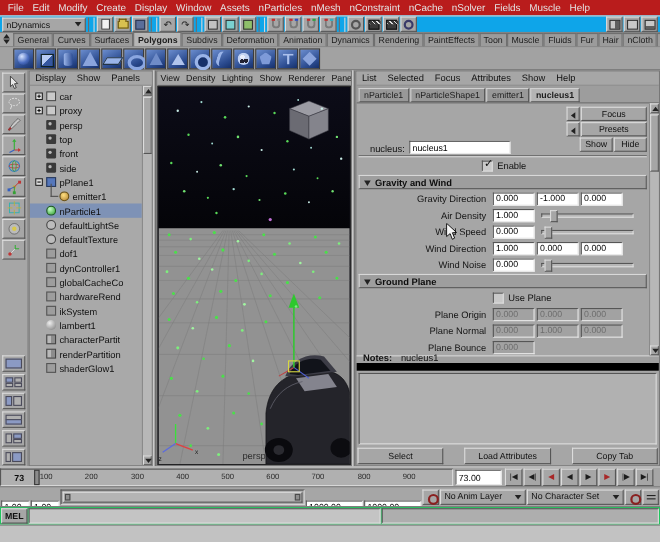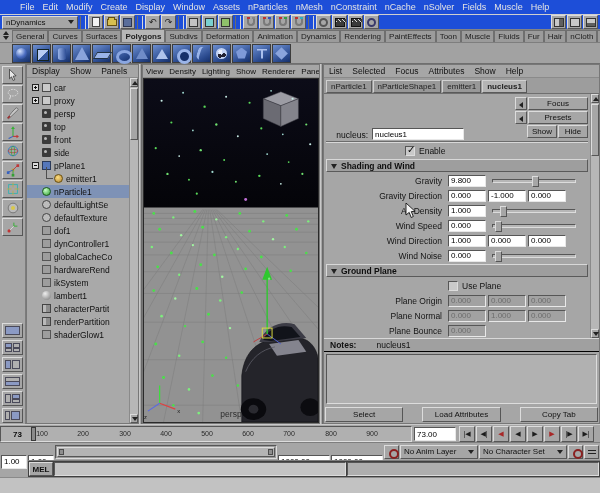--- a/index.html
+++ b/index.html
@@ -8,25 +8,25 @@
 #app{position:relative;width:600px;height:493px;background:#a6a6a6;font-size:9px;}
 
 
 .raised{background:#a6a6a6;border:1px solid;border-color:#dcdcdc #565656 #565656 #dcdcdc;}
 .sunken{border:1px solid;border-color:#565656 #dcdcdc #dcdcdc #565656;}
 .btn{display:flex;align-items:center;justify-content:center;background:#a6a6a6;border:1px solid;border-color:#dcdcdc #565656 #565656 #dcdcdc;font-size:8px;color:#111;}
 .field{background:#fff;border:1px solid;border-color:#565656 #e8e8e8 #e8e8e8 #565656;font-size:8px;color:#000;display:flex;align-items:center;padding:0 2px;height:12px;white-space:nowrap;overflow:hidden;}
 .field.dis{background:#a2a2a2;color:#6d6d6d;}
 
 
-.menubar{position:absolute;top:0;left:0;right:0;height:14px;background:#1d4ed8;display:flex;align-items:center;padding-left:16px;}
+.menubar{position:absolute;top:0;left:0;right:0;height:14px;background:#b91c1c;display:flex;align-items:center;padding-left:3px;}
 .menubar .mi{color:#e4e4e4;font-size:9px;padding:0 4px;white-space:nowrap;}
 
 
-.statusline{position:absolute;top:14px;left:0;right:0;height:16px;display:flex;align-items:center;gap:1px;padding:1px 2px;background:#1d4ed8;border-top:1px solid #cfcfcf;border-bottom:1px solid #838383;}
+.statusline{position:absolute;top:14px;left:0;right:0;height:16px;display:flex;align-items:center;gap:1px;padding:1px 2px;background:#0ea5e9;border-top:1px solid #cfcfcf;border-bottom:1px solid #838383;}
 .menuset{width:76px;height:13px;display:flex;align-items:center;justify-content:space-between;padding:0 3px;font-size:8px;}
 .ddarrow{width:0;height:0;border-left:3px solid transparent;border-right:3px solid transparent;border-top:4px solid #222;}
 .ssep{width:6px;height:13px;margin:0 1px;border-left:1px solid #6c6c6c;border-right:1px solid #d8d8d8;}
 .sicon{width:15px;height:14px;position:relative;display:flex;align-items:center;justify-content:center;}
 .sicon .g{display:block;}
 .g.page{width:8px;height:10px;background:#f2f2f2;border:1px solid #444;}
 .g.folder{width:10px;height:7px;background:#d8c050;border:1px solid #655010;position:relative;}
 .g.folder::before{content:"";position:absolute;left:0;top:-3px;width:5px;height:2px;background:#d8c050;border:1px solid #655010;border-bottom:none;}
 .g.disk{width:9px;height:9px;background:#5a6e9a;border:1px solid #2c3652;}
 .g.arrow{font-size:9px;color:#222;line-height:10px;}
@@ -144,25 +144,25 @@
 .w60{width:60px;height:13px;} .w30{width:30px;height:13px;}
 .groove{height:2px;margin:1px 2px;border-top:1px solid #6c6c6c;border-bottom:1px solid #d8d8d8;}
 .aerow{display:flex;align-items:center;height:15px;}
 .aelabel{width:124px;flex:none;text-align:right;padding-right:6px;font-size:8.5px;color:#141414;white-space:nowrap;}
 .af{width:38px;flex:none;margin-right:2px;}
 .slider{position:relative;width:84px;height:4px;margin-left:4px;background:#b6b6b6;border:1px solid;border-color:#565656 #dcdcdc #dcdcdc #565656;}
 .slider .th{position:absolute;top:-4px;width:7px;height:11px;background:#a6a6a6;border:1px solid;border-color:#dcdcdc #565656 #565656 #dcdcdc;}
 .cb{width:10px;height:10px;flex:none;background:#c9c9c9;border:1px solid;border-color:#565656 #dcdcdc #dcdcdc #565656;position:relative;}
 .cb.checked::after{content:"✓";position:absolute;left:1px;top:-3px;font-size:10px;color:#0a0a0a;}
 .cblabel{font-size:8.5px;margin-left:4px;}
-.enablerow{padding-left:81px;height:14px;}
+.enablerow{padding-left:114px;height:14px;}
 .sechdr{height:13px;margin:1px 2px;background:#9e9e9e;border:1px solid;border-color:#d8d8d8 #5a5a5a #5a5a5a #d8d8d8;display:flex;align-items:center;font-weight:bold;font-size:8.5px;padding-left:14px;position:relative;color:#0e0e0e;}
 .sechdr::before{content:"";position:absolute;left:4px;top:4px;border-left:3px solid transparent;border-right:3px solid transparent;border-top:5px solid #222;}
 .aescrollbar{width:9px;flex:none;background:#b7b7b7;border-left:1px solid #8a8a8a;display:flex;flex-direction:column;}
-.notesbar{height:14px;flex:none;display:flex;align-items:center;gap:20px;padding-left:6px;background:#a0a0a0;border-top:1px solid #d8d8d8;border-bottom:1px solid #000000;font-size:8.5px;}
+.notesbar{height:14px;flex:none;display:flex;align-items:flex-end;gap:8px;padding-left:6px;background:#a0a0a0;border-top:1px solid #d8d8d8;border-bottom:7px solid #000000;font-size:8.5px;}
 .notesbar .nl{font-weight:bold;}
 .notesbox{flex:1;margin:2px;background:#b1b1b1;border:1px solid;border-color:#565656 #dcdcdc #dcdcdc #565656;}
 .aefooter{height:17px;flex:none;display:flex;gap:19px;padding:1px;align-items:flex-end;}
 .aefooter .btn{flex:1;height:15px;}
 
 
 .timelinerow{position:absolute;top:424px;left:0;right:0;height:18px;background:#a6a6a6;border-top:1px solid #c9c9c9;}
 .tslider{position:absolute;left:0;top:1px;width:412px;height:16px;background:#b0b0b0;border:1px solid;border-color:#565656 #dcdcdc #dcdcdc #565656;}
 .tick{position:absolute;top:3px;transform:translateX(-50%);font-size:7px;color:#2a2a2a;}
 .tlmark{position:absolute;left:30px;top:0;bottom:0;width:5px;background:#8b8b8b;border:1px solid #3a3a3a;}
@@ -185,21 +185,21 @@
 .rhandle{position:absolute;top:1px;bottom:1px;width:5px;background:#8e8e8e;border:1px solid #4c4c4c;}
 .rhandle.l{left:1px;} .rhandle.r{right:1px;}
 .ddbox{height:14px;display:flex;align-items:center;justify-content:space-between;padding:0 3px;font-size:8px;flex:none;white-space:nowrap;}
 .dd78{width:78px;} .dd88{width:88px;}
 .keybtn{width:15px;height:14px;flex:none;position:relative;}
 .keybtn::after{content:"";position:absolute;left:4px;top:3px;width:6px;height:6px;border-radius:50%;border:2px solid #8a2020;}
 .prefbtn{width:15px;height:14px;flex:none;position:relative;}
 .prefbtn::after{content:"";position:absolute;left:3px;top:4px;width:8px;height:1px;background:#222;box-shadow:0 3px 0 #222;}
 
 
-.cmdrow{position:absolute;top:460px;left:0;right:0;height:17px;display:flex;align-items:flex-start;gap:1px;padding:1px;background:#404040;border-top:1px solid #7e7e7e;margin-left:28px;}
+.cmdrow{position:absolute;top:460px;left:0;right:0;height:17px;display:flex;align-items:flex-start;gap:1px;padding:1px;background:#22c55e;border-top:1px solid #7e7e7e;}
 .mellabel{width:24px;height:14px;font-weight:bold;font-size:8px;}
 .melinput{flex:1;height:14px;background:#c4c4c4;}
 .meloutput{width:252px;height:14px;background:#aeaeae;border:1px solid;border-color:#565656 #dcdcdc #dcdcdc #565656;}
 .helprow{position:absolute;top:477px;left:0;right:0;height:16px;background:#c2c2c2;border-top:1px solid #8a8a8a;}
 
 
 .cursor{position:absolute;left:405px;top:203px;width:11px;height:16px;z-index:50;}
 </style>
 </head>
 <body>
@@ -734,29 +734,22 @@
                 </div>
             </div>
           </div>
           <div class="groove"></div>
           <div class="aerow enablerow">
             <span class="cb checked"></span>
             <span class="cblabel">Enable</span>
           </div>
 
           <div class="sechdr">
-              <span>Shading and Wind</span>
-            </div>
-          <div class="aerow">
-            <span class="aelabel">Gravity</span>
-            <span class="field af">9.800</span>
-            <span class="slider">
-                <span class="th" style="left:48%"></span>
-              </span>
-          </div>
+              <span>Gravity and Wind</span>
+            </div>
           <div class="aerow">
             <span class="aelabel">Gravity Direction</span>
             <span class="field af">0.000</span>
             <span class="field af">-1.000</span>
             <span class="field af">0.000</span>
           </div>
           <div class="aerow">
             <span class="aelabel">Air Density</span>
             <span class="field af">1.000</span>
             <span class="slider">

